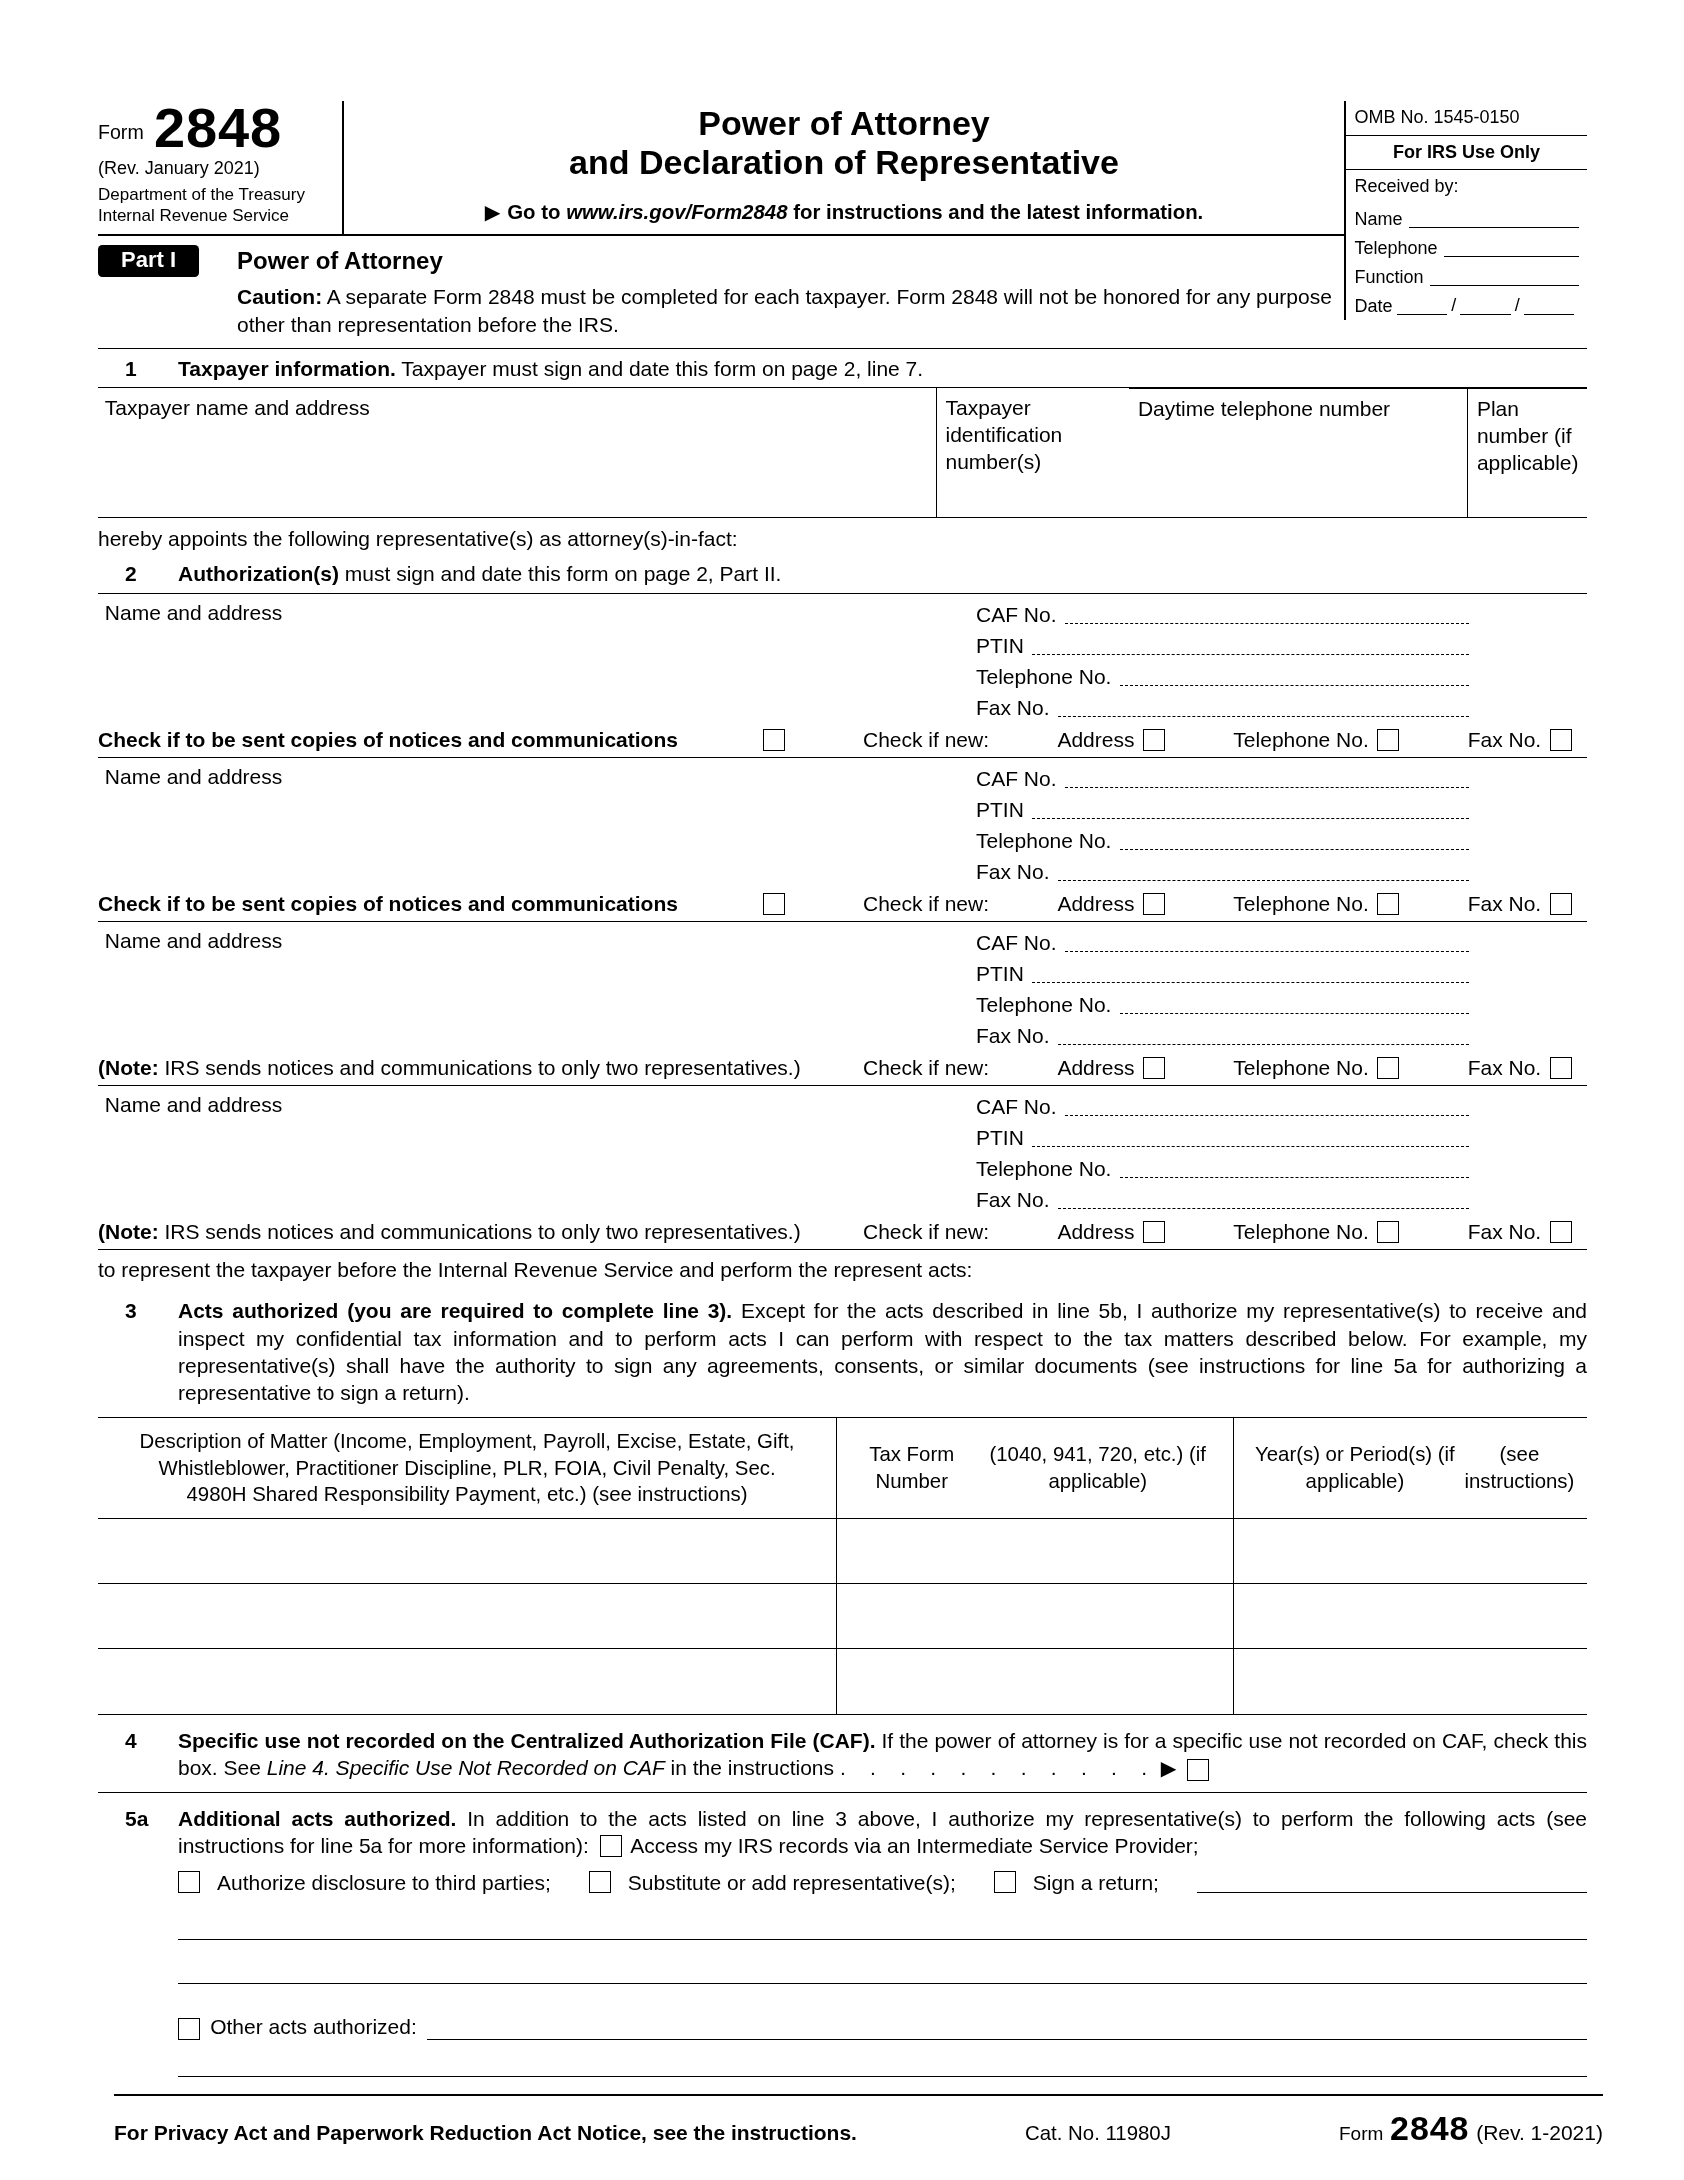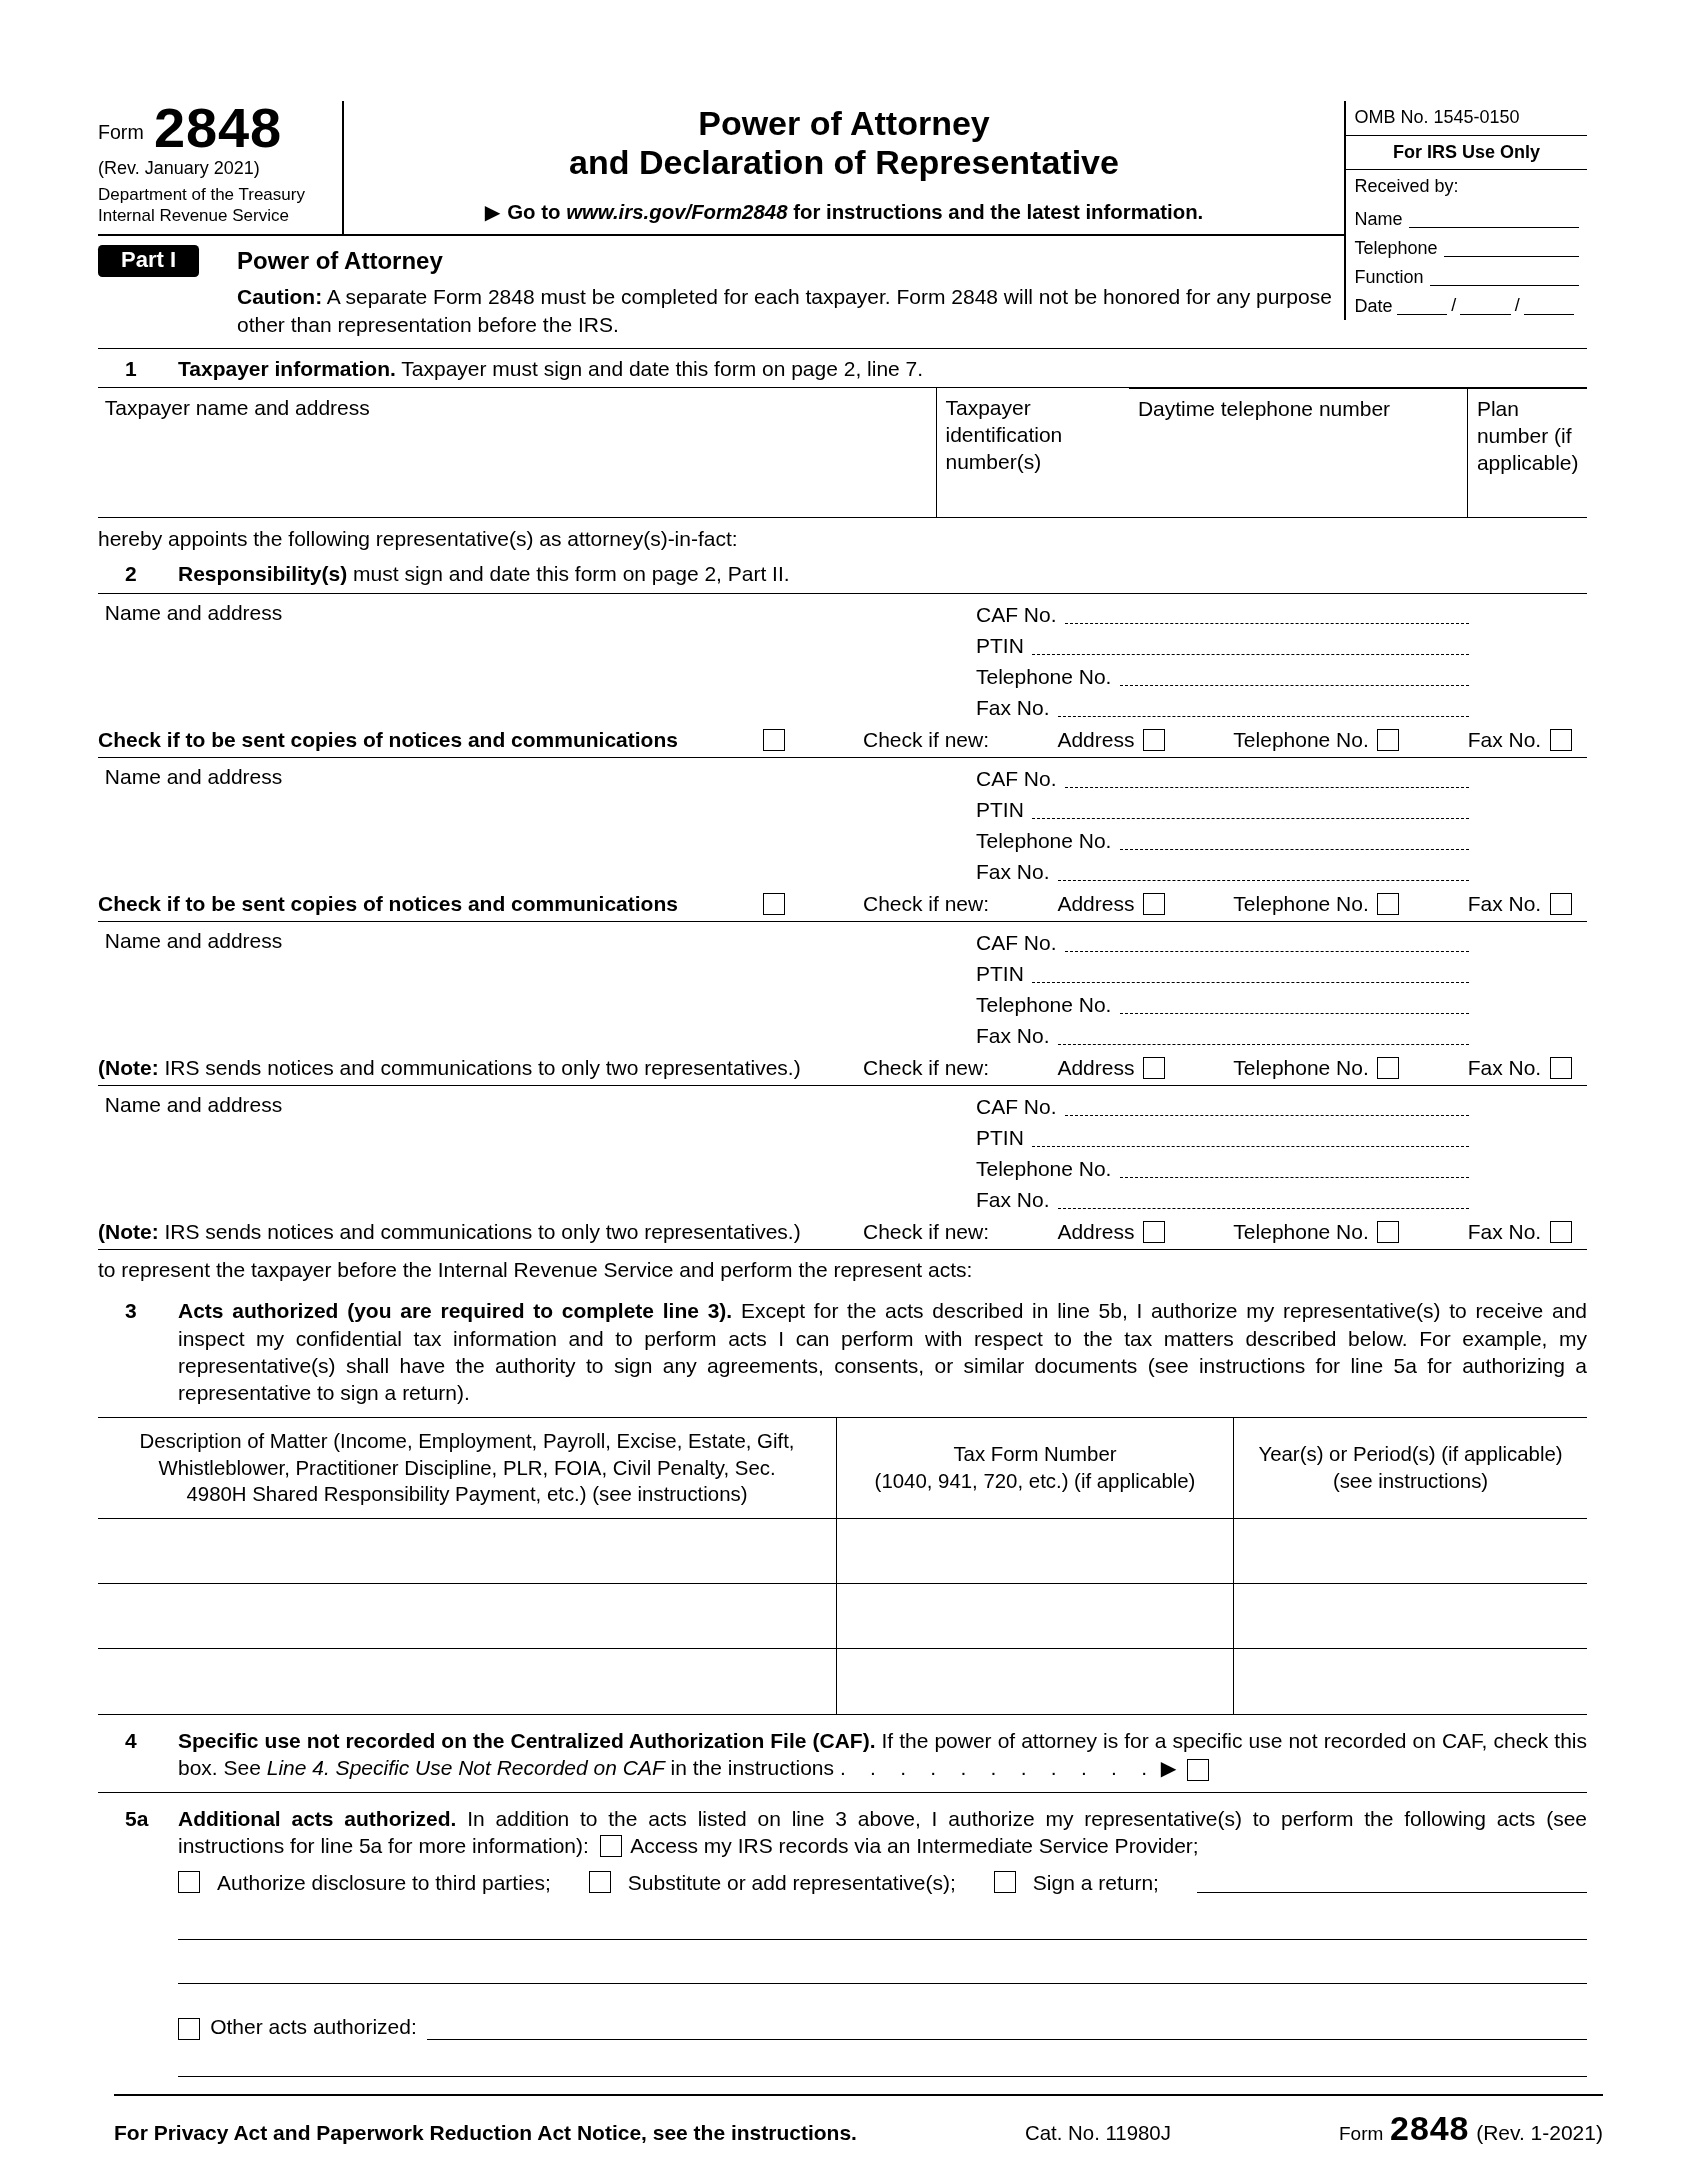--- a/index.html
+++ b/index.html
@@ -74,21 +74,21 @@
 
   
   .acts-table{margin-top:10.2px;border-top:1.7px solid #000;border-bottom:1.7px solid #000}
   .at-row{display:flex;border-bottom:1.7px solid #000}
   .acts-table .at-row:last-child{border-bottom:none}
   .at-c1{width:738px}
   .at-c2{width:397px;border-left:1.7px solid #000}
   .at-c3{flex:1;border-left:1.7px solid #000}
   .at-header{min-height:101px;font-size:20.4px}
   .at-header .at-c1{display:flex;align-items:center;justify-content:center;text-align:center;padding:6.8px 29px}
-  .at-header .at-c2,.at-header .at-c3{display:flex;flex-direction:column;align-items:center;justify-content:center;text-align:center;padding:6.8px 12px}
+  .at-header .at-c2,.at-header .at-c3{display:flex;flex-direction:row;align-items:center;justify-content:center;text-align:center;padding:6.8px 12px}
   .at-body{height:65px}
 
   
   .dots{white-space:pre;letter-spacing:1.7px}
   .arrow-glyph{font-size:20.4px}
   .l4-arrow{margin:0 10.2px 0 12px}
   .inline-box{margin:0 8.5px 3.4px 5.1px}
   .opts-row{display:flex;align-items:center;margin-top:8.5px}
   .opt{display:flex;align-items:center;gap:17px;margin-right:38px;white-space:nowrap}
   .fill-line{flex:1;border-bottom:1.7px solid #000;height:20.4px}
@@ -174,21 +174,21 @@
         <div class="tb-phone"><span>Daytime telephone number</span></div>
         <div class="tb-plan"><span>Plan number (if applicable)</span></div>
       </div>
     </div>
   </div>
 
   <div class="plain-para">hereby appoints the following representative(s) as attorney(s)-in-fact:</div>
 
   <div class="line-heading">
     <span class="lnum">2</span>
-    <span><b>Responsibility(s)</b><span> must sign and date this form on page 2, Part II.</span></span>
+    <span><b>Authorization(s)</b><span> must sign and date this form on page 2, Part II.</span></span>
   </div>
 
   <div class="rep-wrap">
 
     <div class="rep-block">
       <div class="rep-main">
         <div class="rep-name"><span>Name and address</span></div>
         <div class="rep-fields">
           <div class="rf-row">
               <span class="rf-label">CAF No.</span>

